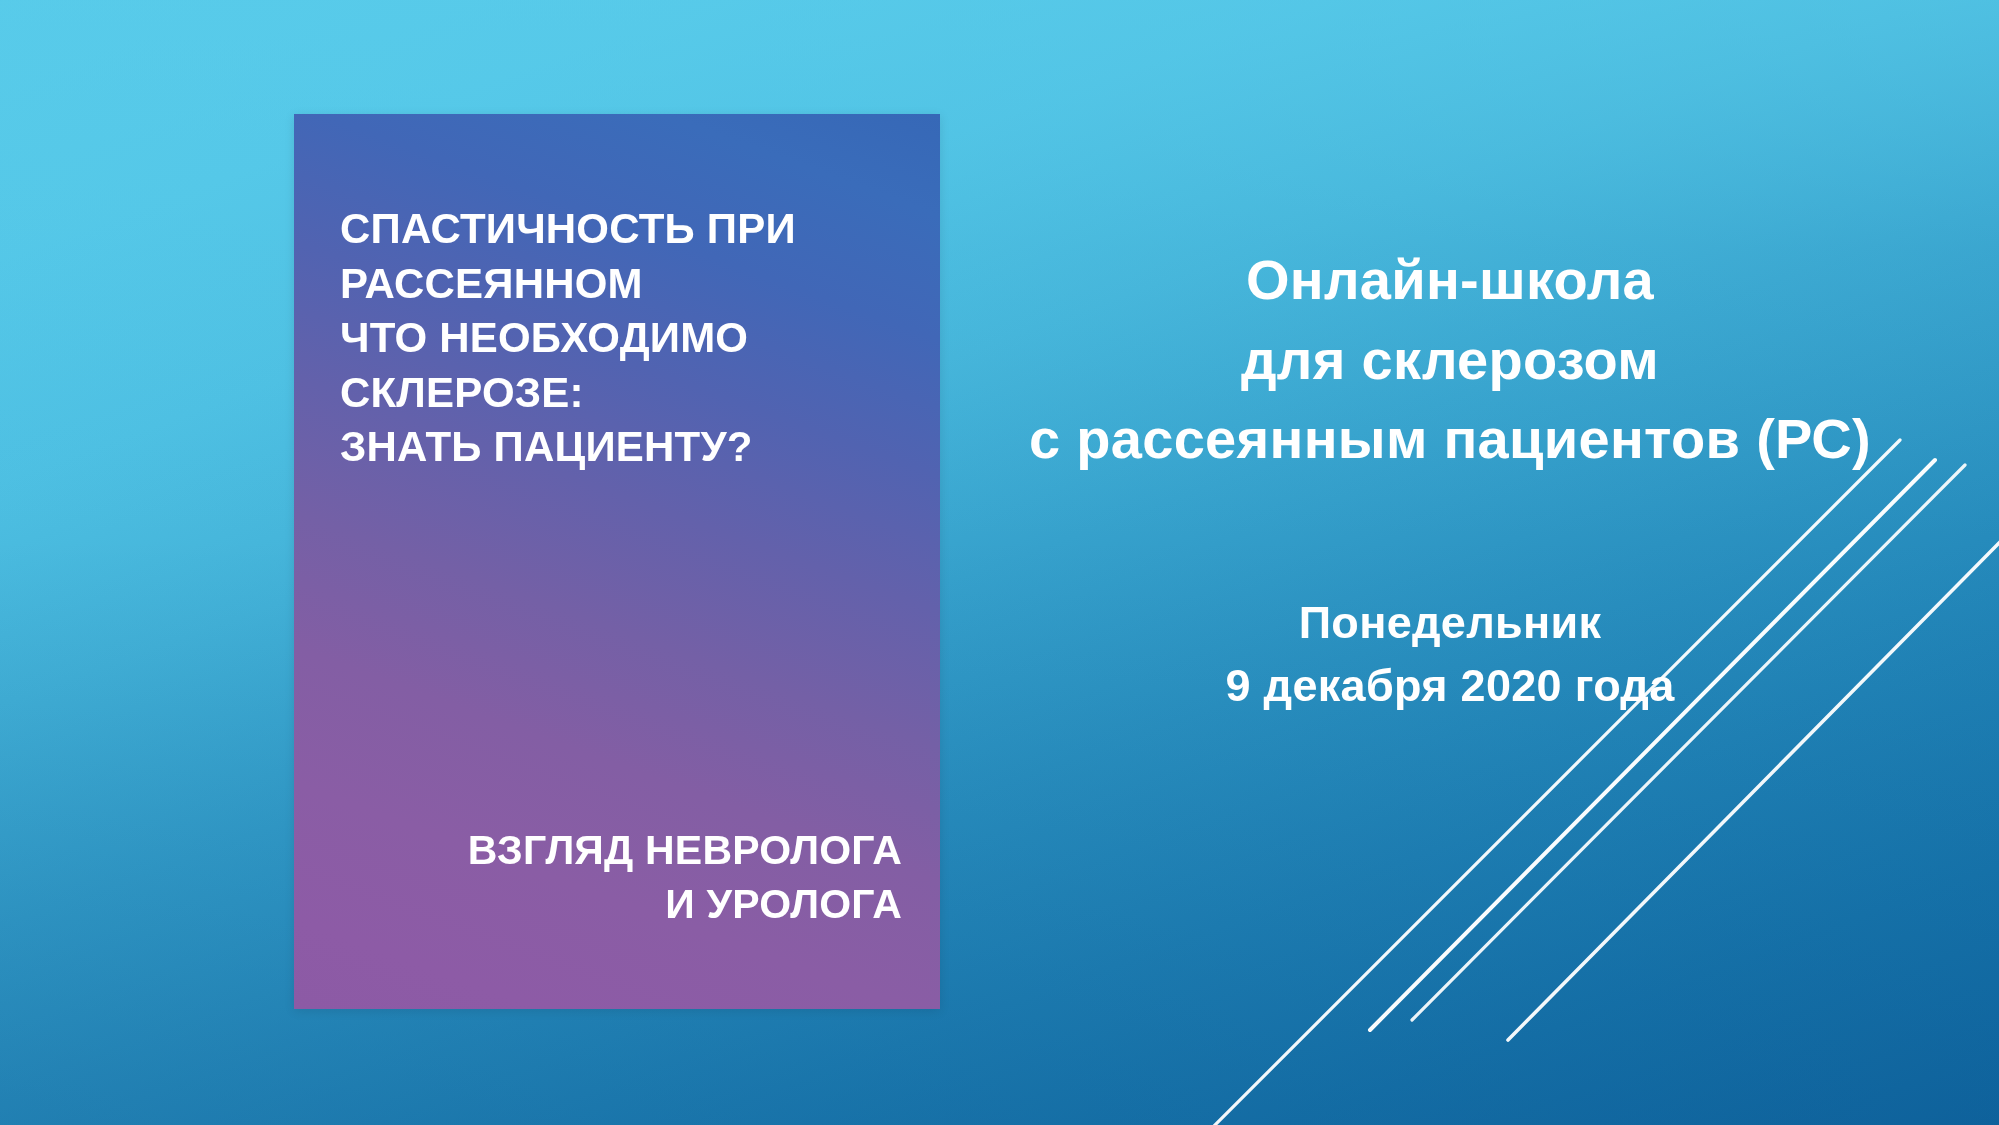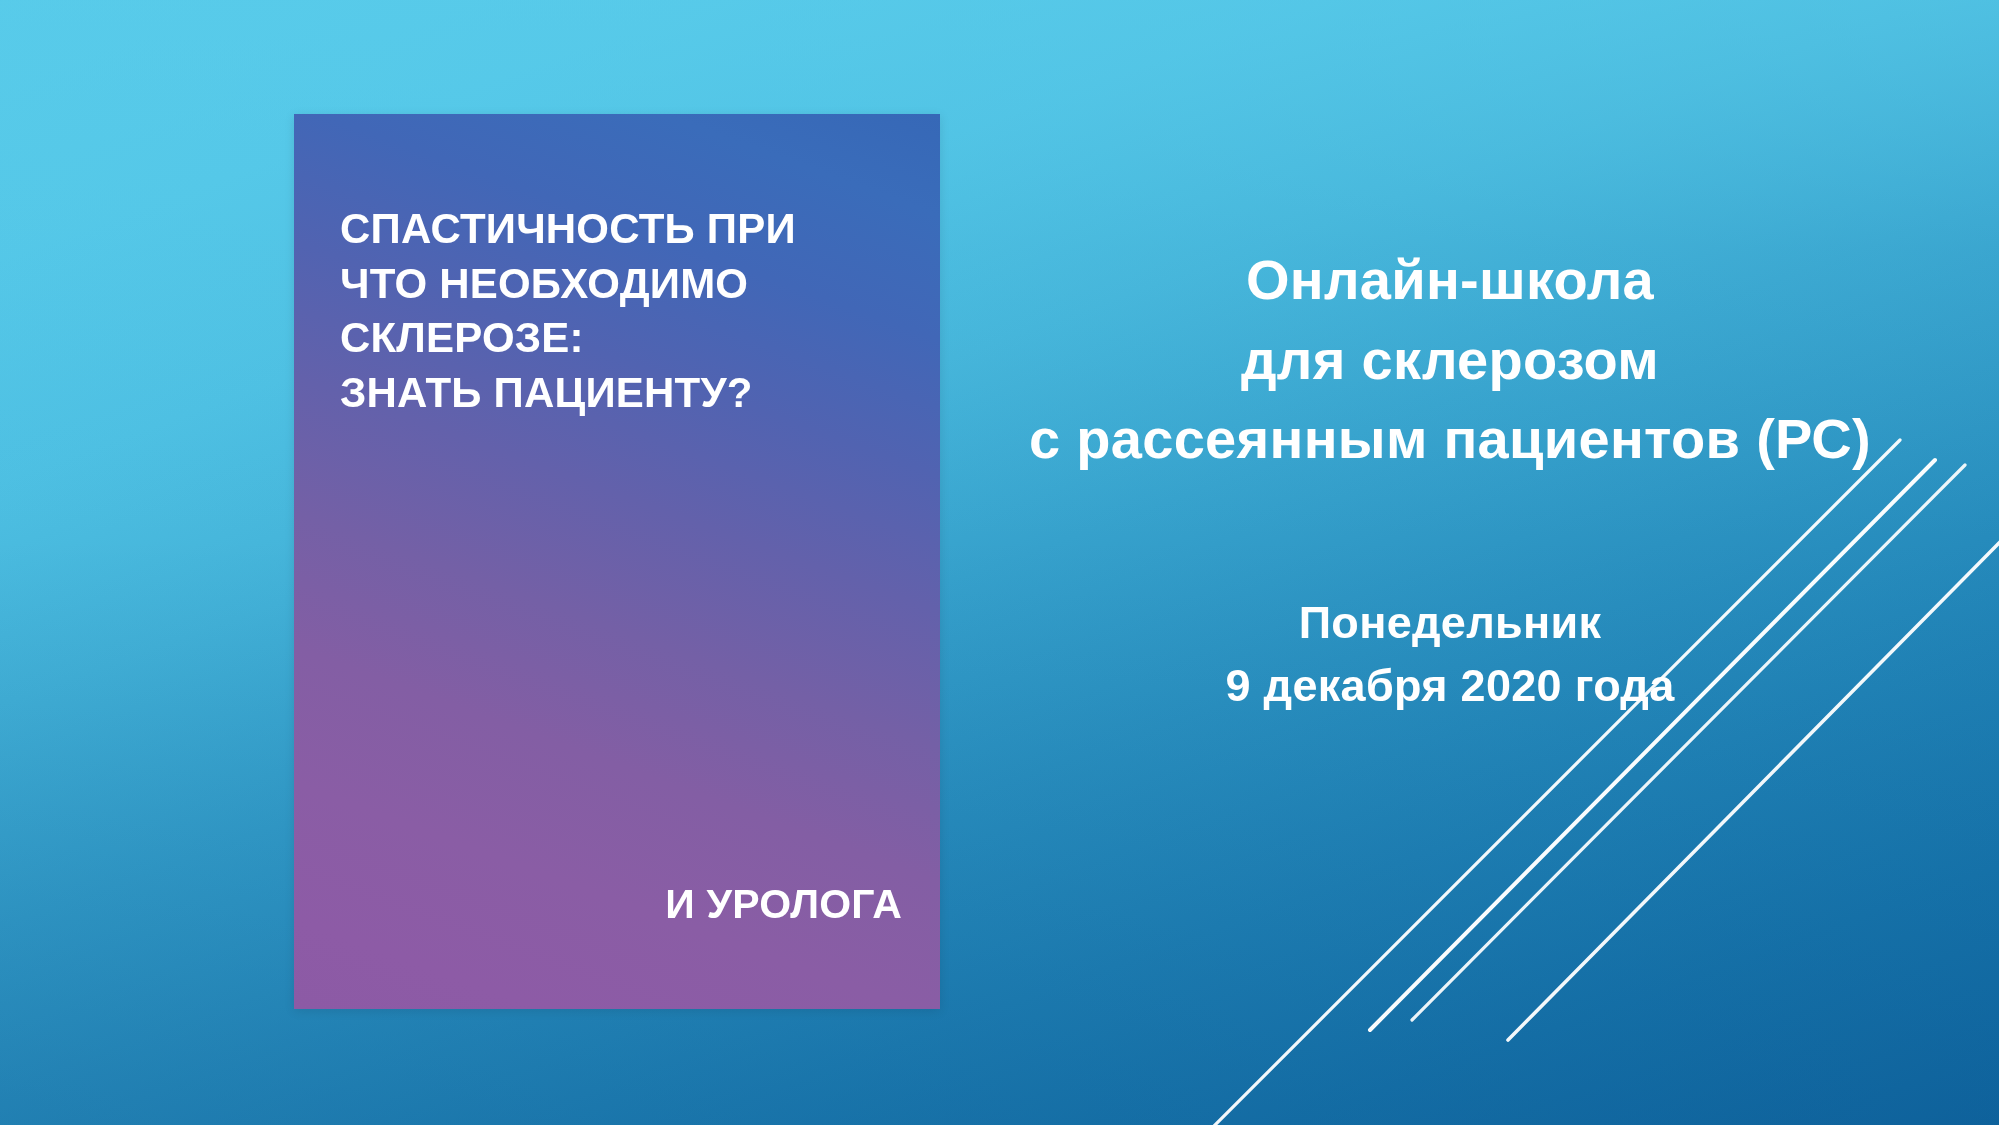--- a/index.html
+++ b/index.html
@@ -160,26 +160,28 @@
         <line x1="22" y1="550" x2="575" y2="-5" stroke-width="3.2" opacity="0.92"></line>
         <line x1="118" y1="570" x2="612" y2="70" stroke-width="3.6" opacity="0.95"></line>
       </g>
     </svg>
   </div>
 
   <div id="poster">
 
     <div class="poster-title">
       <span class="ln">СПАСТИЧНОСТЬ ПРИ</span>
+      <span class="ln">РАССЕЯННОМ</span>
       <span class="ln">ЧТО НЕОБХОДИМО</span>
       <span class="ln">СКЛЕРОЗЕ:</span>
       <span class="ln">ЗНАТЬ ПАЦИЕНТУ?</span>
     </div>
 
     <div class="poster-footer">
+      <span class="ln">ВЗГЛЯД НЕВРОЛОГА</span>
       <span class="ln">И УРОЛОГА</span>
     </div>
 
   </div>
 
   <div id="right-col">
 
     <div class="headline-block">
       <span class="ln">Онлайн-школа</span>
       <span class="ln">для склерозом</span>

